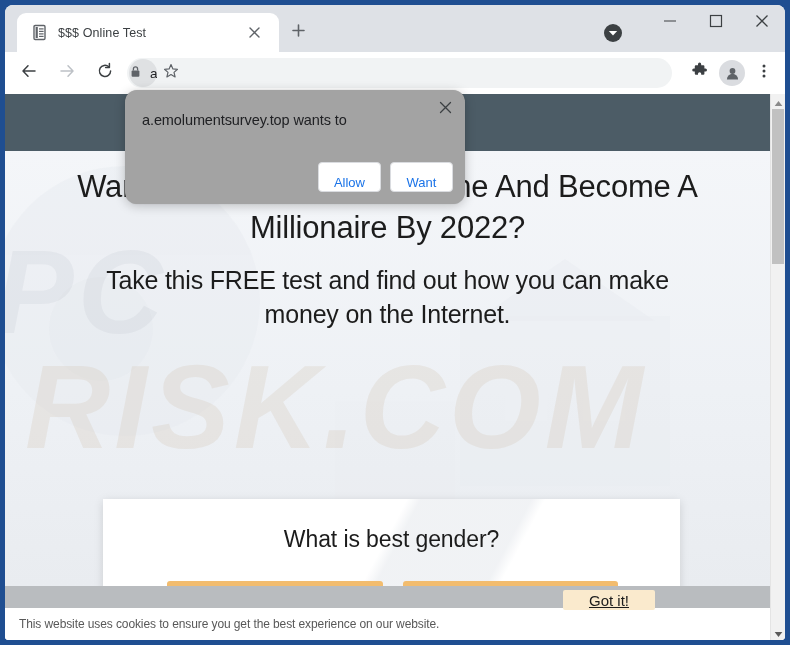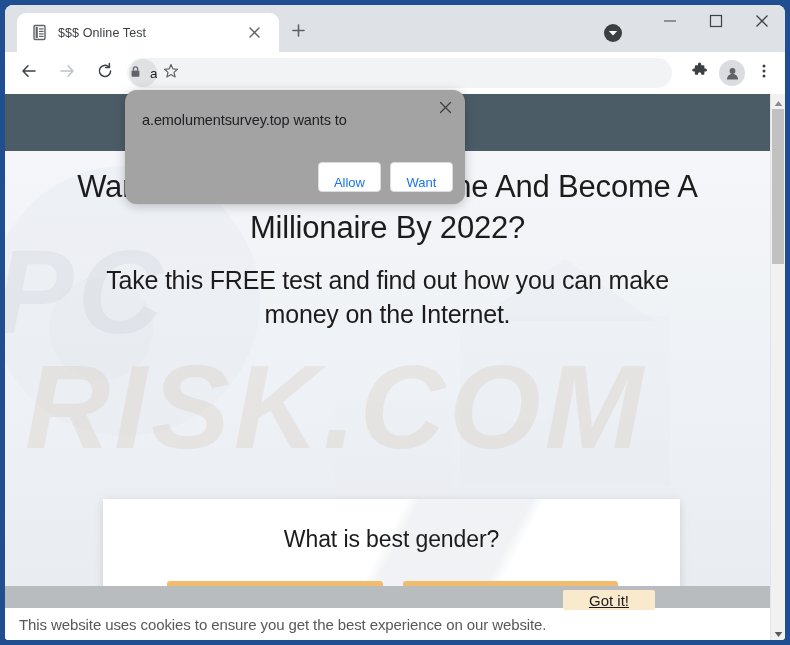--- a/index.html
+++ b/index.html
@@ -308,21 +308,21 @@
     position: absolute;
     left: 0; top: 514px;
     width: 765px; height: 32px;
     background: #ffffff;
     display: flex;
     align-items: center;
   }
   .cookie-text {
     position: absolute;
     left: 14px;
-    font-size: 15px;
+    font-size: 12px;
     color: #585858;
     letter-spacing: -0.1px;
   }
   .cookie-btn {
     position: absolute;
     left: 558px; top: -18px;
     width: 92px; height: 20px;
     background: #faeacd;
     border: none;
     border-radius: 2px;

